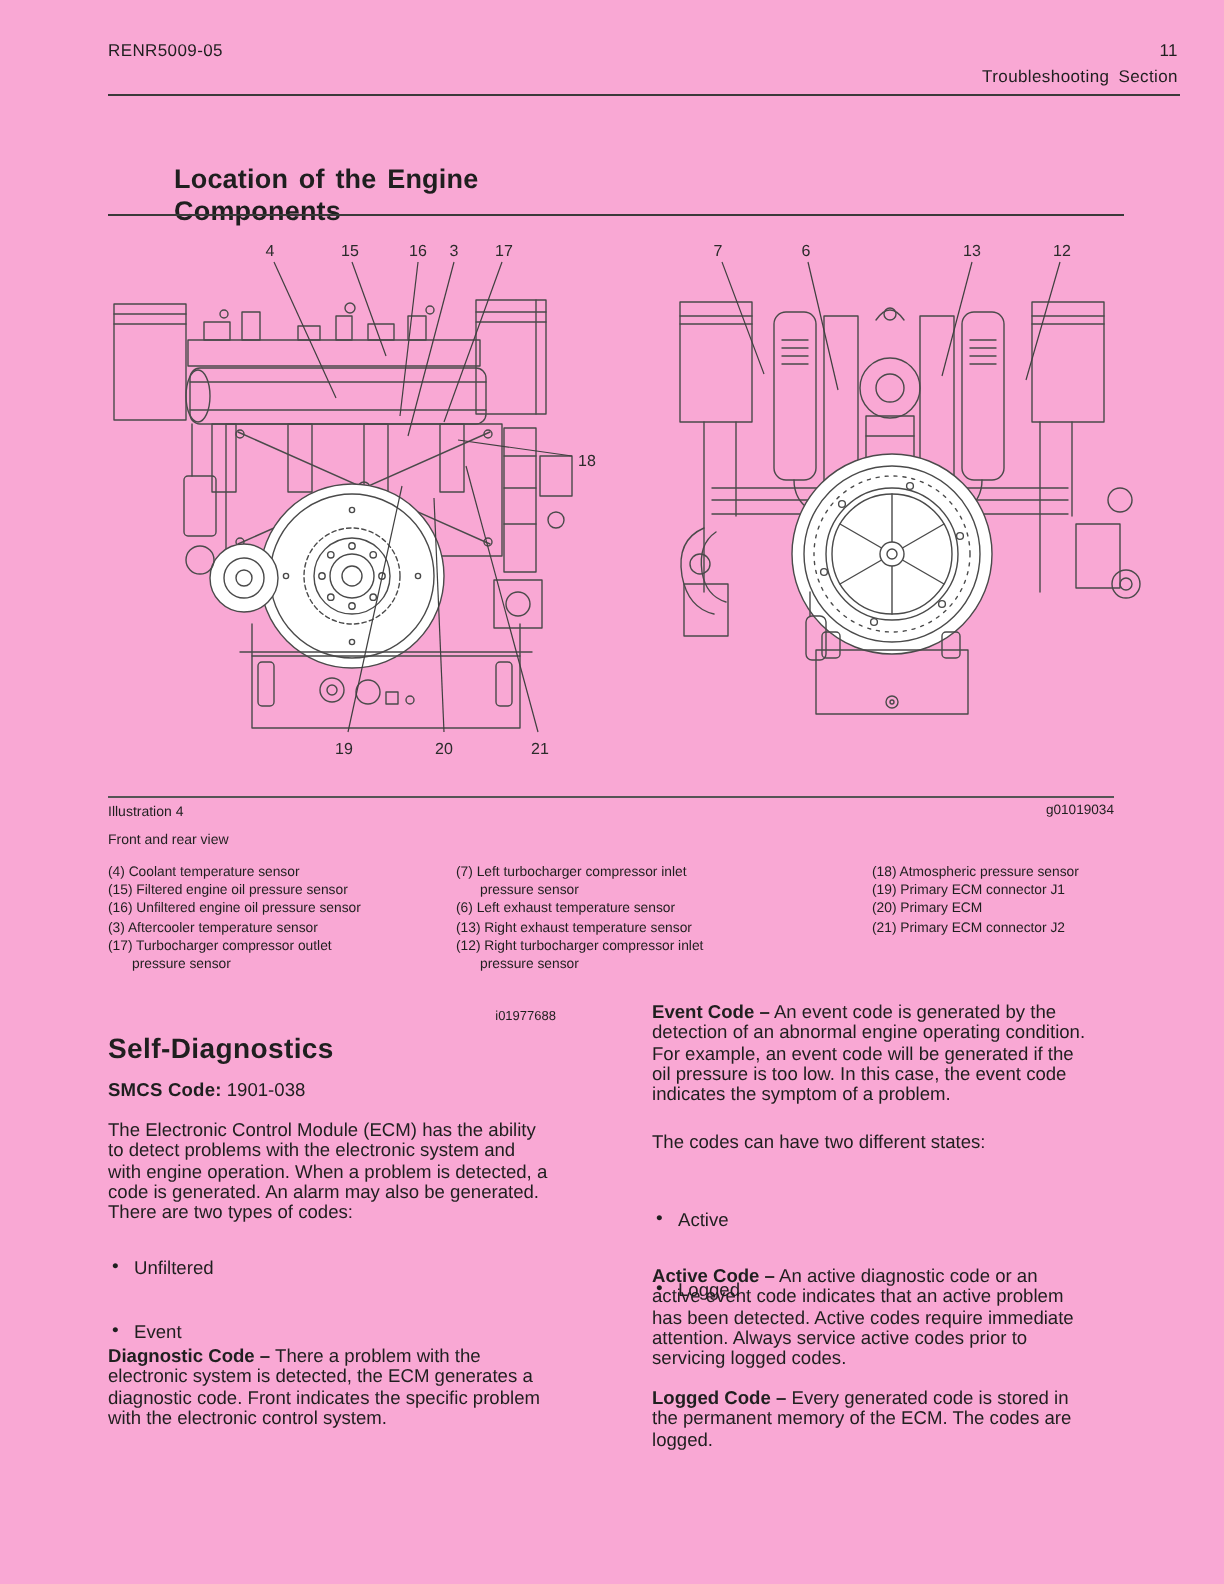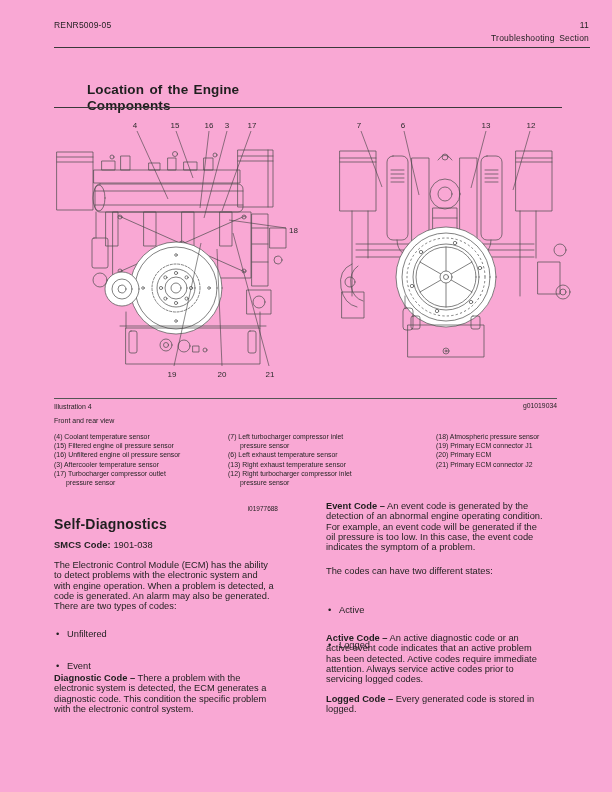--- a/index.html
+++ b/index.html
@@ -294,21 +294,21 @@
   </div>
   <div class="abs bullet" style="left:54px; top:651px;">
     <span>Event</span>
   </div>
 
   <div class="abs body" style="left:54px; top:673px;">
     <div>
       <b>Diagnostic Code –</b><span> There a problem with the</span>
     </div>
     <div>electronic system is detected, the ECM generates a</div>
-    <div>diagnostic code. This condition the specific problem</div>
+    <div>diagnostic code. Front indicates the specific problem</div>
     <div>with the electronic control system.</div>
   </div>
 
   <div class="abs body" style="left:326px; top:501px;">
     <div>
       <b>Event Code –</b><span> An event code is generated by the</span>
     </div>
     <div>detection of an abnormal engine operating condition.</div>
     <div>For example, an event code will be generated if the</div>
     <div>oil pressure is too low. In this case, the event code</div>
@@ -333,16 +333,17 @@
     <div>active event code indicates that an active problem</div>
     <div>has been detected. Active codes require immediate</div>
     <div>attention. Always service active codes prior to</div>
     <div>servicing logged codes.</div>
   </div>
 
   <div class="abs body" style="left:326px; top:694px;">
     <div>
       <b>Logged Code –</b><span> Every generated code is stored in</span>
     </div>
+    <div>the permanent memory of the ECM. The codes are</div>
     <div>logged.</div>
   </div>
 
 </div>
 
 </body></html>

